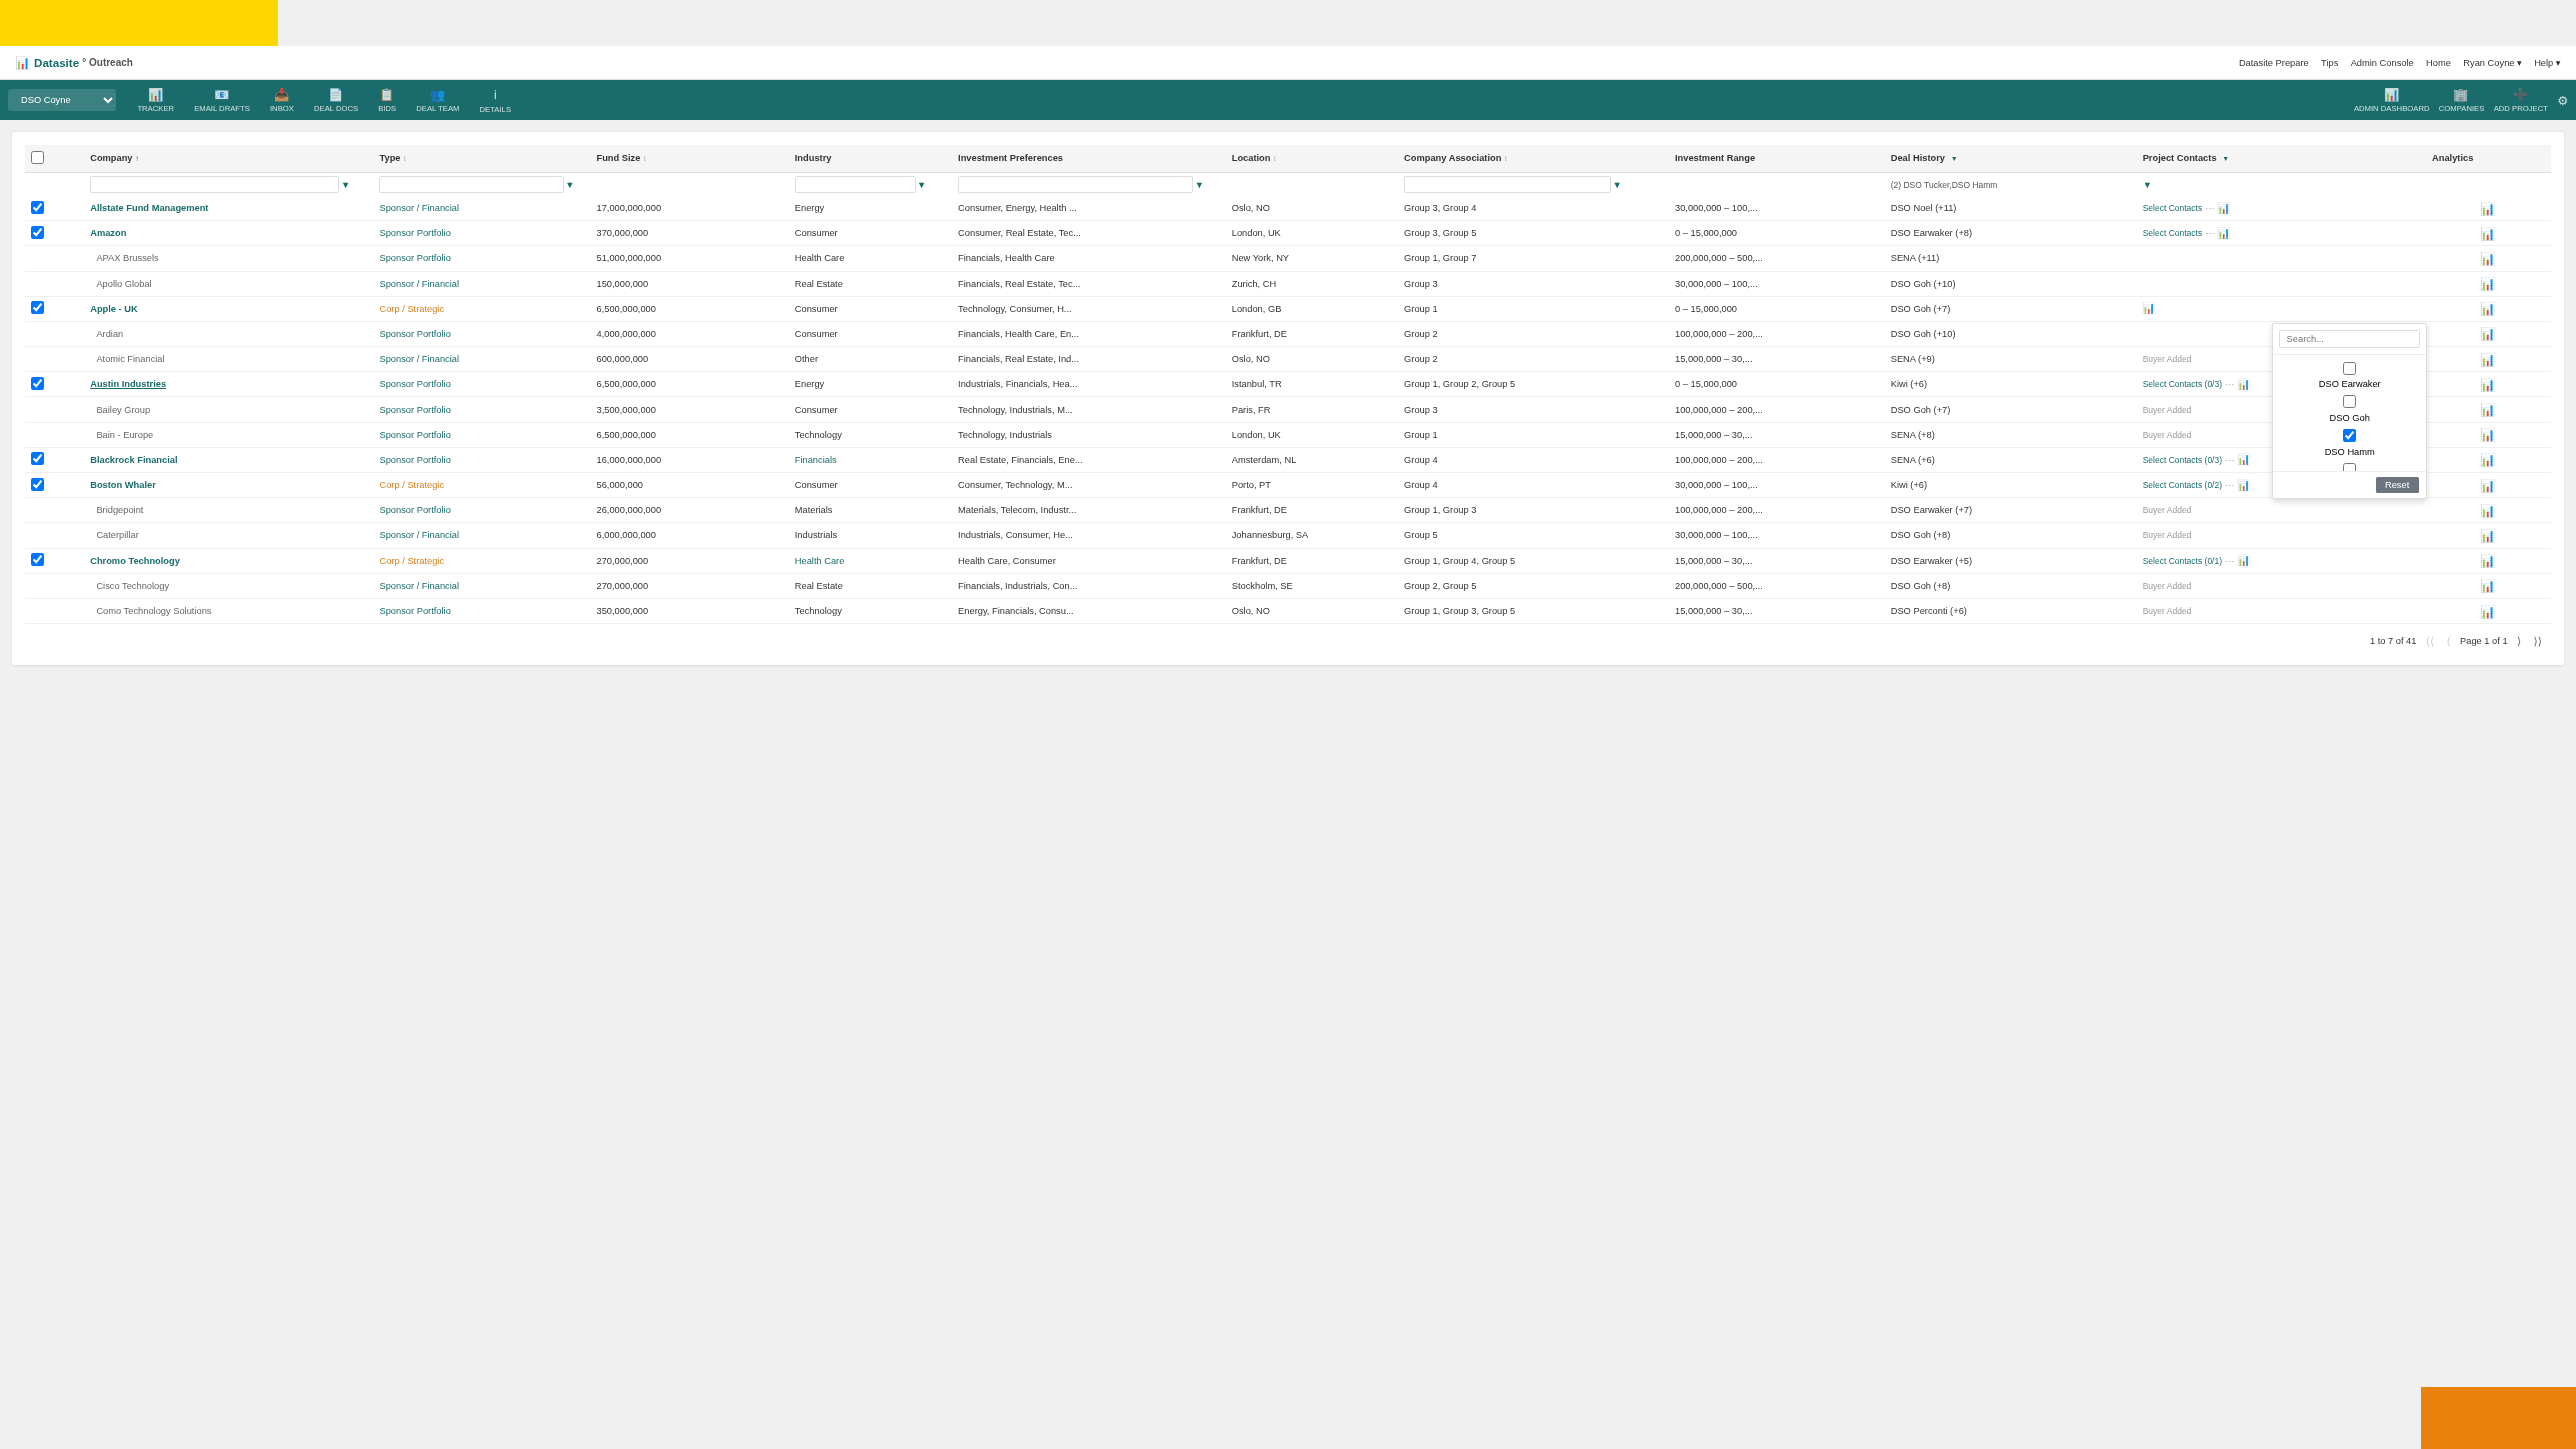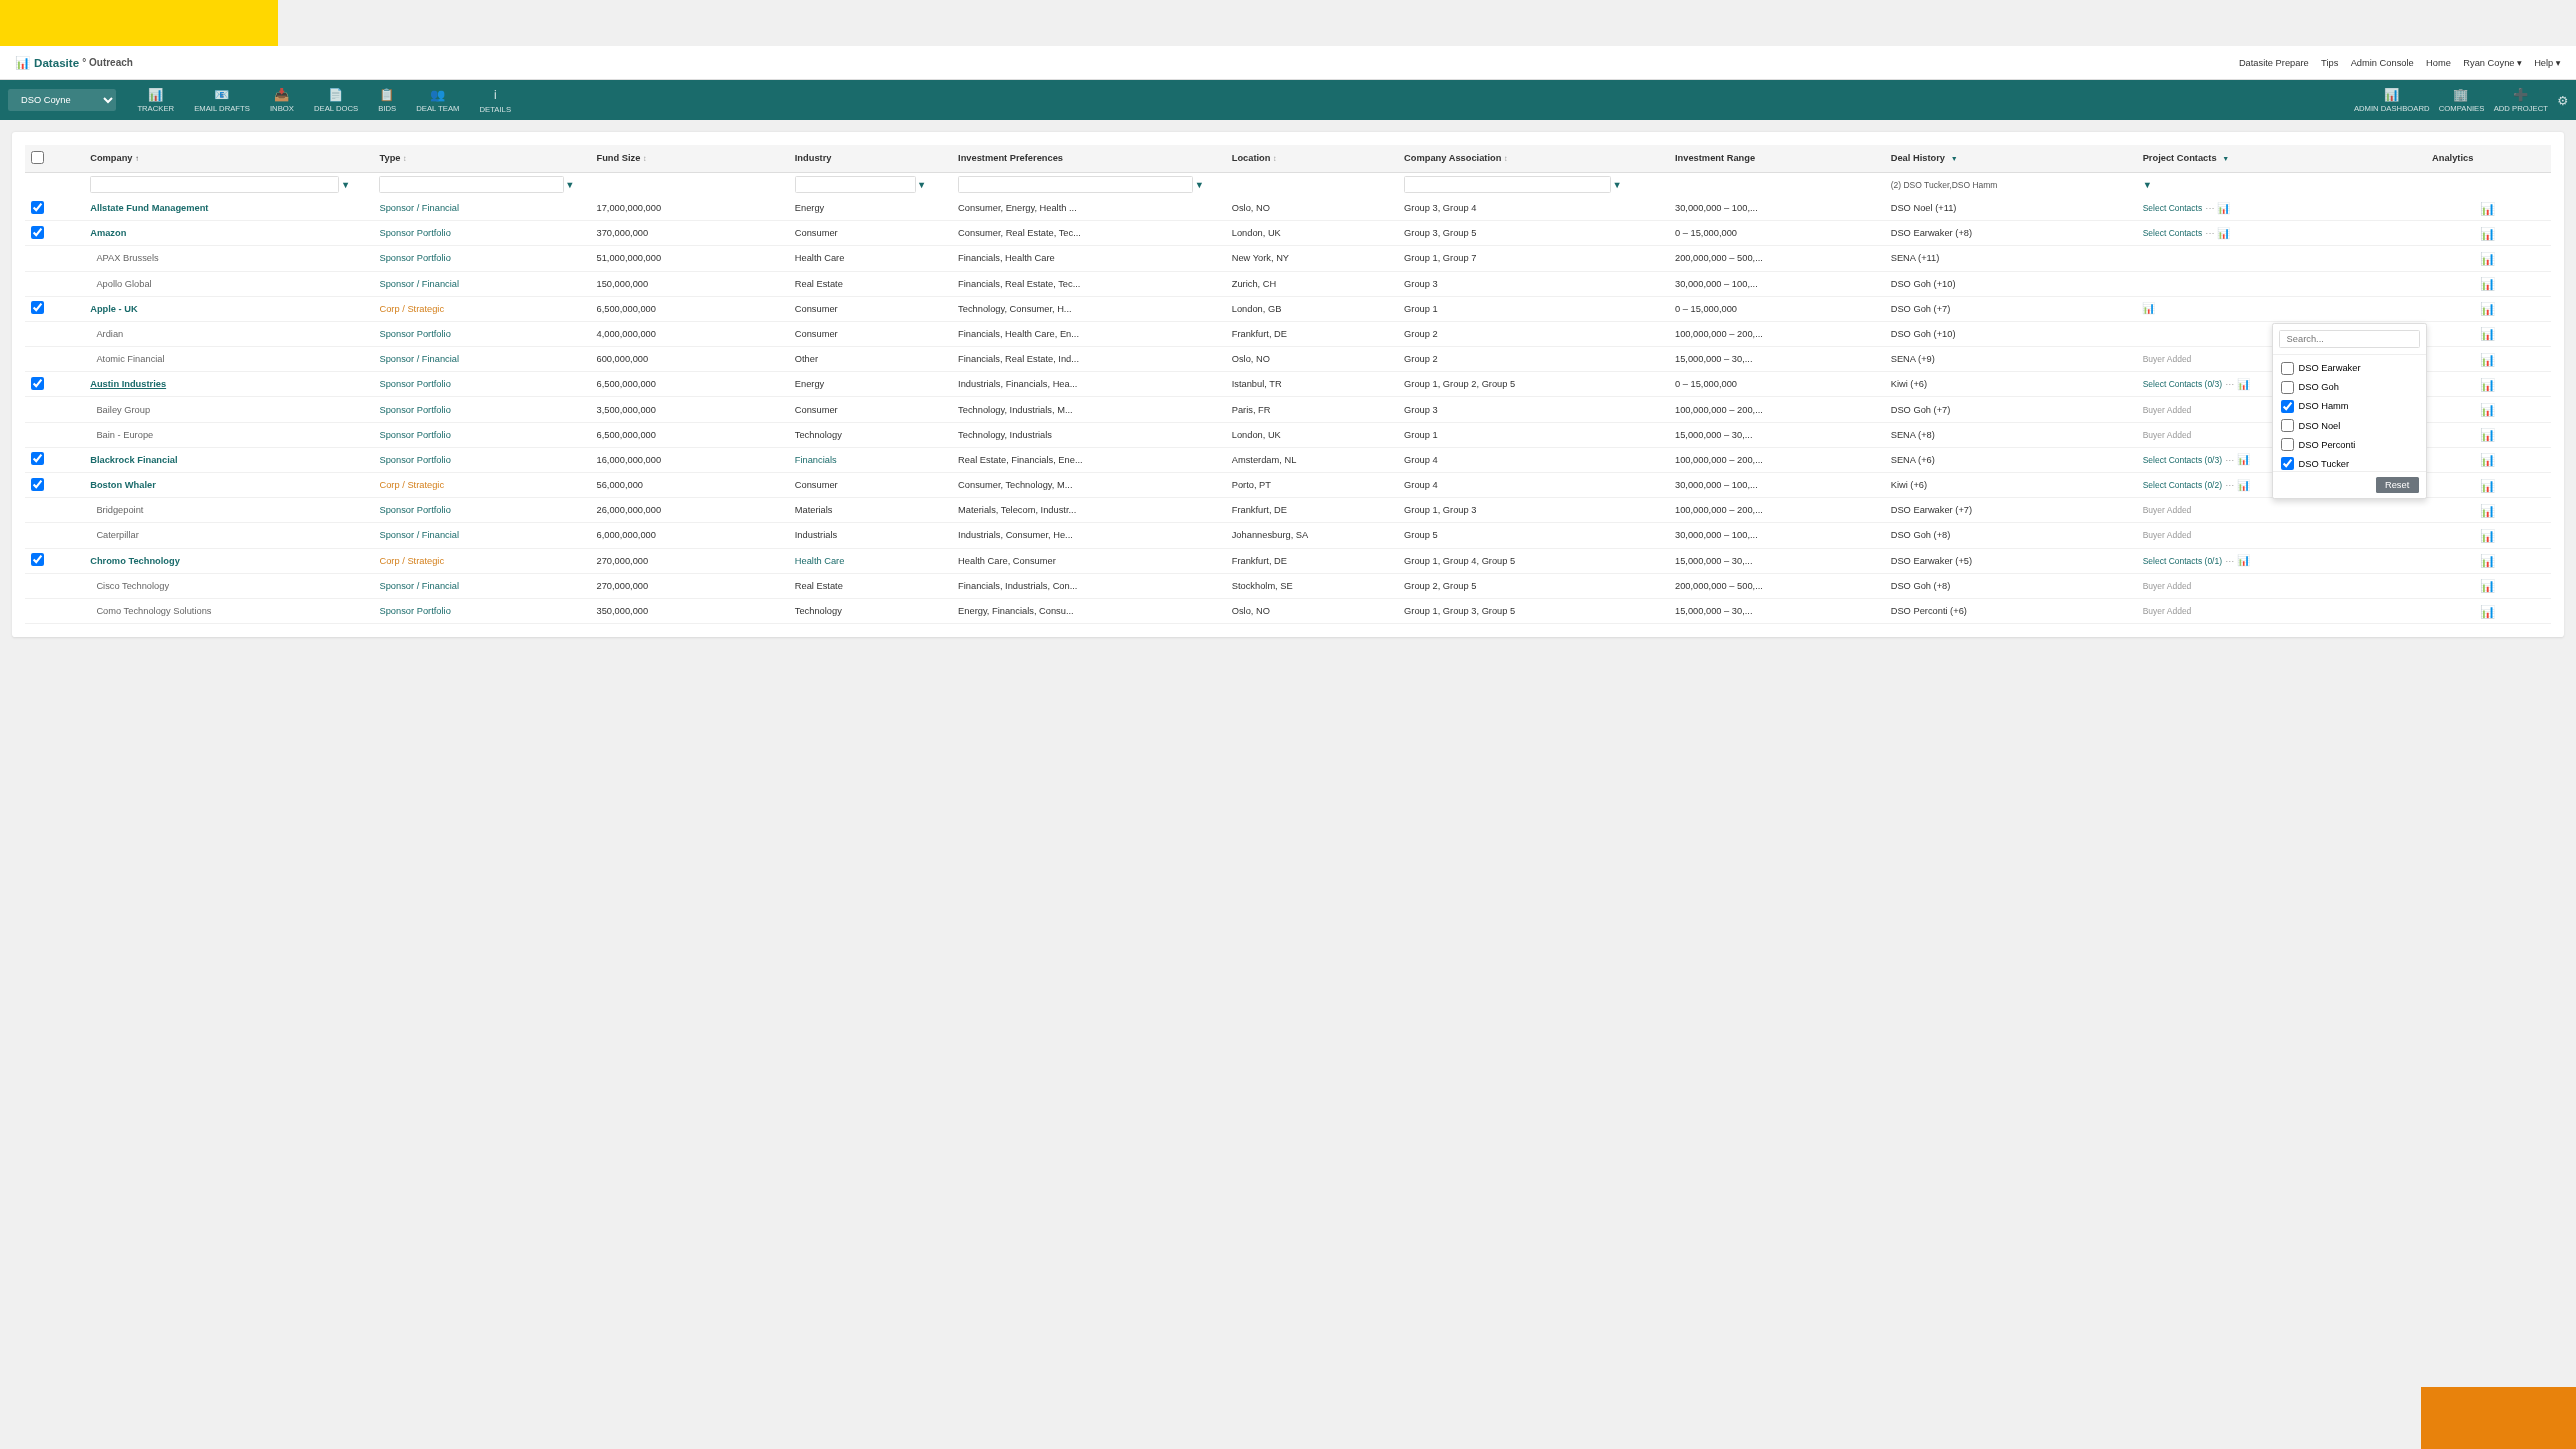--- a/index.html
+++ b/index.html
@@ -148,20 +148,21 @@
       border-radius: 1.5px;
     }
     .dropdown-items { max-height: 116px; overflow-y: auto; padding: 3.1px 0; }
     .dropdown-item {
       display: flex;
       align-items: center;
       padding: 3.1px 7.7px;
       gap: 4.6px;
       cursor: pointer;
       font-size: 9.3px;
+      flex-direction: column;
     }
     .dropdown-item input[type="checkbox"] { cursor: pointer; }
     .dropdown-footer {
       padding: 4.6px 7.7px;
       border-top: 0.8px solid #eee;
       text-align: right;
     }
     .btn-reset {
       background: #6c757d;
       color: #fff;
@@ -801,16 +802,24 @@
     </td>
     <td style="text-align:center;">
       <span style="color:#1a6b6b; cursor:pointer; font-size:12.4px;">📊</span>
     </td>
   </tr>
         </tbody>
     </table>
 
   </div>
 
+  <div class="pagination">
+    <span>1 to 7 of 41</span>
+    <button class="pagination-btn" disabled="">⟨⟨</button>
+    <button class="pagination-btn" disabled="">⟨</button>
+    <span>Page 1 of 1</span>
+    <button class="pagination-btn">⟩</button>
+    <button class="pagination-btn">⟩⟩</button>
+  </div>
 </div>
 
 <div style="position:fixed; bottom:0; right:0; width:155px; height:62px; background:#E8820C;"></div>
 
 
 </body></html>

